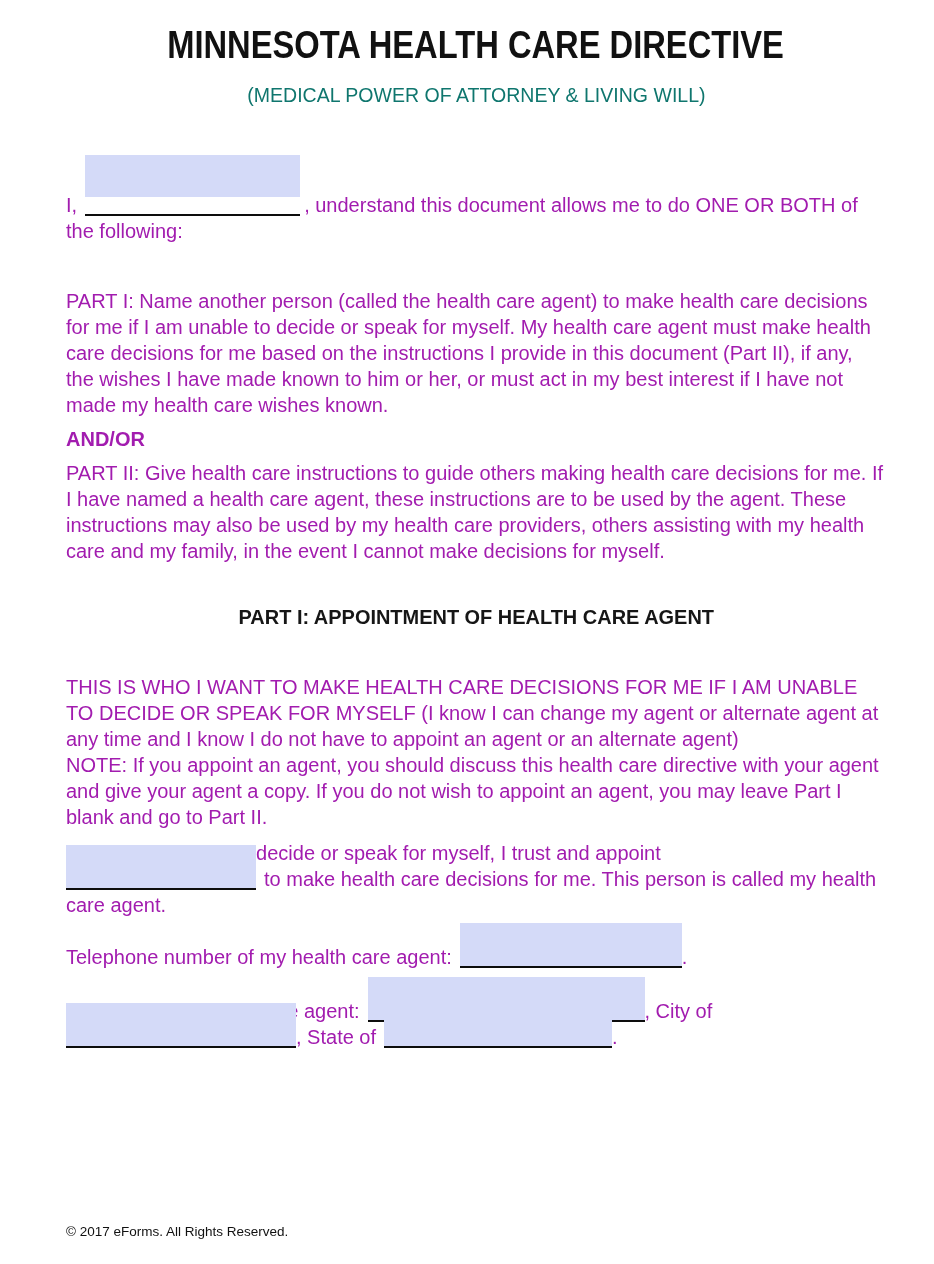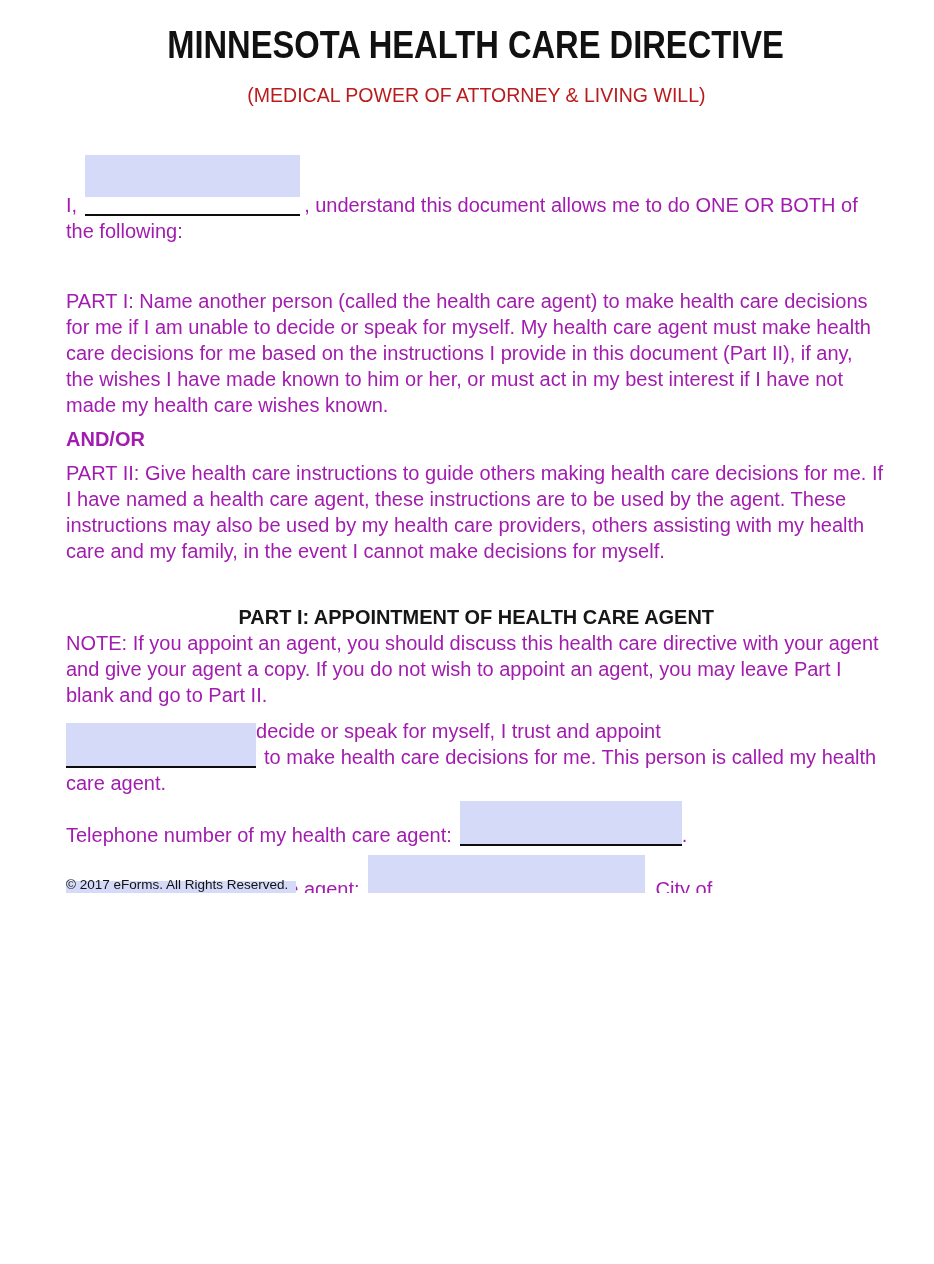--- a/index.html
+++ b/index.html
@@ -5,21 +5,21 @@
   * { margin:0; padding:0; box-sizing:border-box; }
   html, body { background:#ffffff; }
   body {
     font-family:"Liberation Sans", sans-serif;
     color:#1e1e1e;
     -webkit-font-smoothing:antialiased;
   }
   .page {
     position:relative;
     width:934px;
-    height:893px;
+    height:1264px;
     margin:0 auto;
     background:#ffffff;
     overflow:hidden;
   }
   .content { padding:0 48px 0 66px; }
 
   .title {
     margin-top:24px;
     text-align:center;
     font-size:38px;
@@ -28,21 +28,21 @@
     color:#111111;
     white-space:nowrap;
   }
   .title > span { display:inline-block; transform:scaleX(0.86); transform-origin:center; }
 
   .subtitle {
     margin-top:16px;
     text-align:center;
     font-size:21px;
     line-height:26px;
-    color:#b91c1c;
+    color:#0f766e;
     white-space:nowrap;
   }
   .subtitle > span { display:inline-block; transform:scaleX(0.93); transform-origin:center; }
 
   p, .para {
     font-size:20px;
     line-height:26px;
     color:#a21caf;
   }
   .b { font-weight:bold; }
@@ -87,21 +87,21 @@
   .mt-note    {  }
   .mt-lead    { margin-top:10px; }
   .mt-none    { margin-top:0;    }
   .mt-tel     { margin-top:26px; }
   .mt-addr    { margin-top:28px; }
   .mt-city    { }
 
   .footer {
     position:absolute;
     left:66px;
-    bottom:0;
+    bottom:24px;
     font-size:13.5px;
     line-height:16px;
     color:#111111;
   }
 </style>
 </head>
 <body>
 
 <div class="page">
   <div class="content">
@@ -118,20 +118,21 @@
     <p class="mt-part1">PART I: Name another person (called the health care agent) to make health care decisions for me if I am unable to decide or speak for myself. My health care agent must make health care decisions for me based on the instructions I provide in this document (Part II), if any, the wishes I have made known to him or her, or must act in my best interest if I have not made my health care wishes known.</p>
 
     <p class="mt-andor b">AND/OR</p>
 
     <p class="mt-part2">PART II: Give health care instructions to guide others making health care decisions for me. If I have named a health care agent, these instructions are to be used by the agent. These instructions may also be used by my health care providers, others assisting with my health care and my family, in the event I cannot make decisions for myself.</p>
 
     <div class="section-heading">
       <span>PART I: APPOINTMENT OF HEALTH CARE AGENT</span>
     </div>
 
+    <p class="mt-who">THIS IS WHO I WANT TO MAKE HEALTH CARE DECISIONS FOR ME IF I AM UNABLE TO DECIDE OR SPEAK FOR MYSELF (I know I can change my agent or alternate agent at any time and I know I do not have to appoint an agent or an alternate agent)</p>
 
     <p class="mt-note">NOTE: If you appoint an agent, you should discuss this health care directive with your agent and give your agent a copy. If you do not wish to appoint an agent, you may leave Part I blank and go to Part II.</p>
 
     <p class="mt-lead">When I am unable to decide or speak for myself, I trust and appoint</p>
 
     <p class="mt-none"><span class="field" style="width: 190px; margin-right: 8px; --hl: #d4daf8;"></span><span>to make health care decisions for me. This person is called my health care agent.</span></p>
 
 
     <p class="mt-tel"><span>Telephone number of my health care agent:</span><span class="field" style="width: 222px; margin-left: 8px; --hl: #d4daf8;"></span><span>.</span></p>
 

